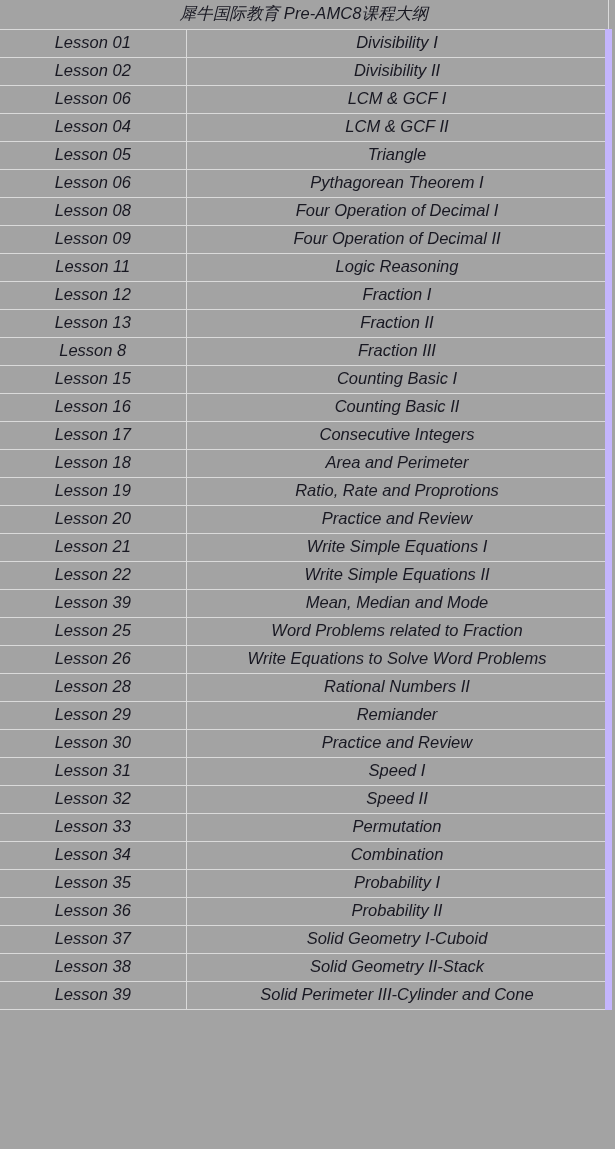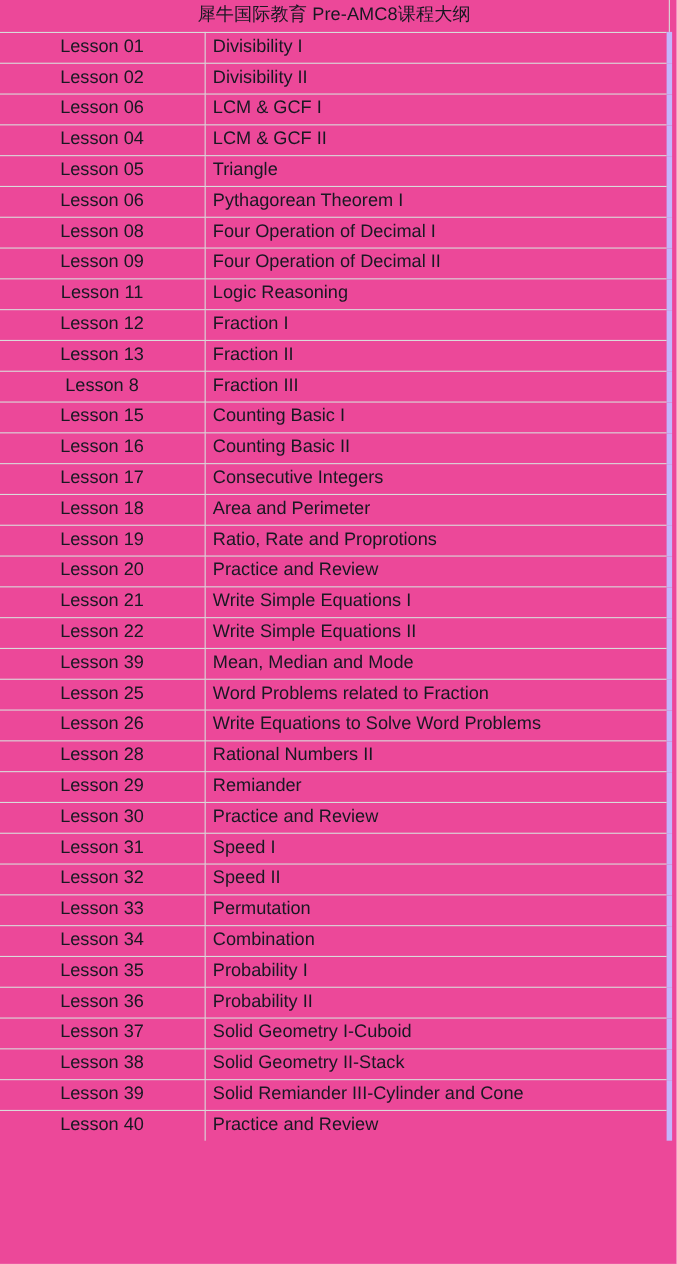--- a/index.html
+++ b/index.html
@@ -14,22 +14,23 @@
     overflow: hidden;
     font-family: "Liberation Sans", "DejaVu Sans", sans-serif;
     color: #181822;
     -webkit-font-smoothing: antialiased;
   }
 
   .doc-page {
     width: 615px;
     height: 1149px;
     position: relative;
-    background: #ec4899;
+    background: #a3a3a3;
     overflow: hidden;
+    font-style: italic;
   }
 
   table.outline-table {
     border-collapse: collapse;
     table-layout: fixed;
     width: 608px;
     margin: 0;
     border-spacing: 0;
   }
 
@@ -75,22 +76,22 @@
     overflow: hidden;
   }
   td.cell-lesson {
     padding: 0 4px 2px 4px;
     border-left: none;
     border-right: 1px solid #dadada;
     text-align: center;
   }
   td.cell-topic {
     padding: 0 4px 2px 7px;
-    border-right: 5px solid #c4b5fd;
-    text-align: left;
+    border-right: 7px solid #c4b5fd;
+    text-align: center;
   }
 
   
   tr.lesson-row.last-row > td {
     border-bottom: none;
   }
 </style>
 </head>
 <body>
 
@@ -237,22 +238,18 @@
         <tr class="lesson-row">
           <td class="cell-lesson">Lesson 37</td>
           <td class="cell-topic">Solid Geometry I-Cuboid</td>
         </tr>
         <tr class="lesson-row">
           <td class="cell-lesson">Lesson 38</td>
           <td class="cell-topic">Solid Geometry II-Stack</td>
         </tr>
         <tr class="lesson-row">
           <td class="cell-lesson">Lesson 39</td>
-          <td class="cell-topic">Solid Remiander III-Cylinder and Cone</td>
-        </tr>
-        <tr class="lesson-row last-row">
-          <td class="cell-lesson">Lesson 40</td>
-          <td class="cell-topic">Practice and Review</td>
+          <td class="cell-topic">Solid Perimeter III-Cylinder and Cone</td>
         </tr>
       </tbody>
   </table>
 
 </div>
 
 </body></html>

